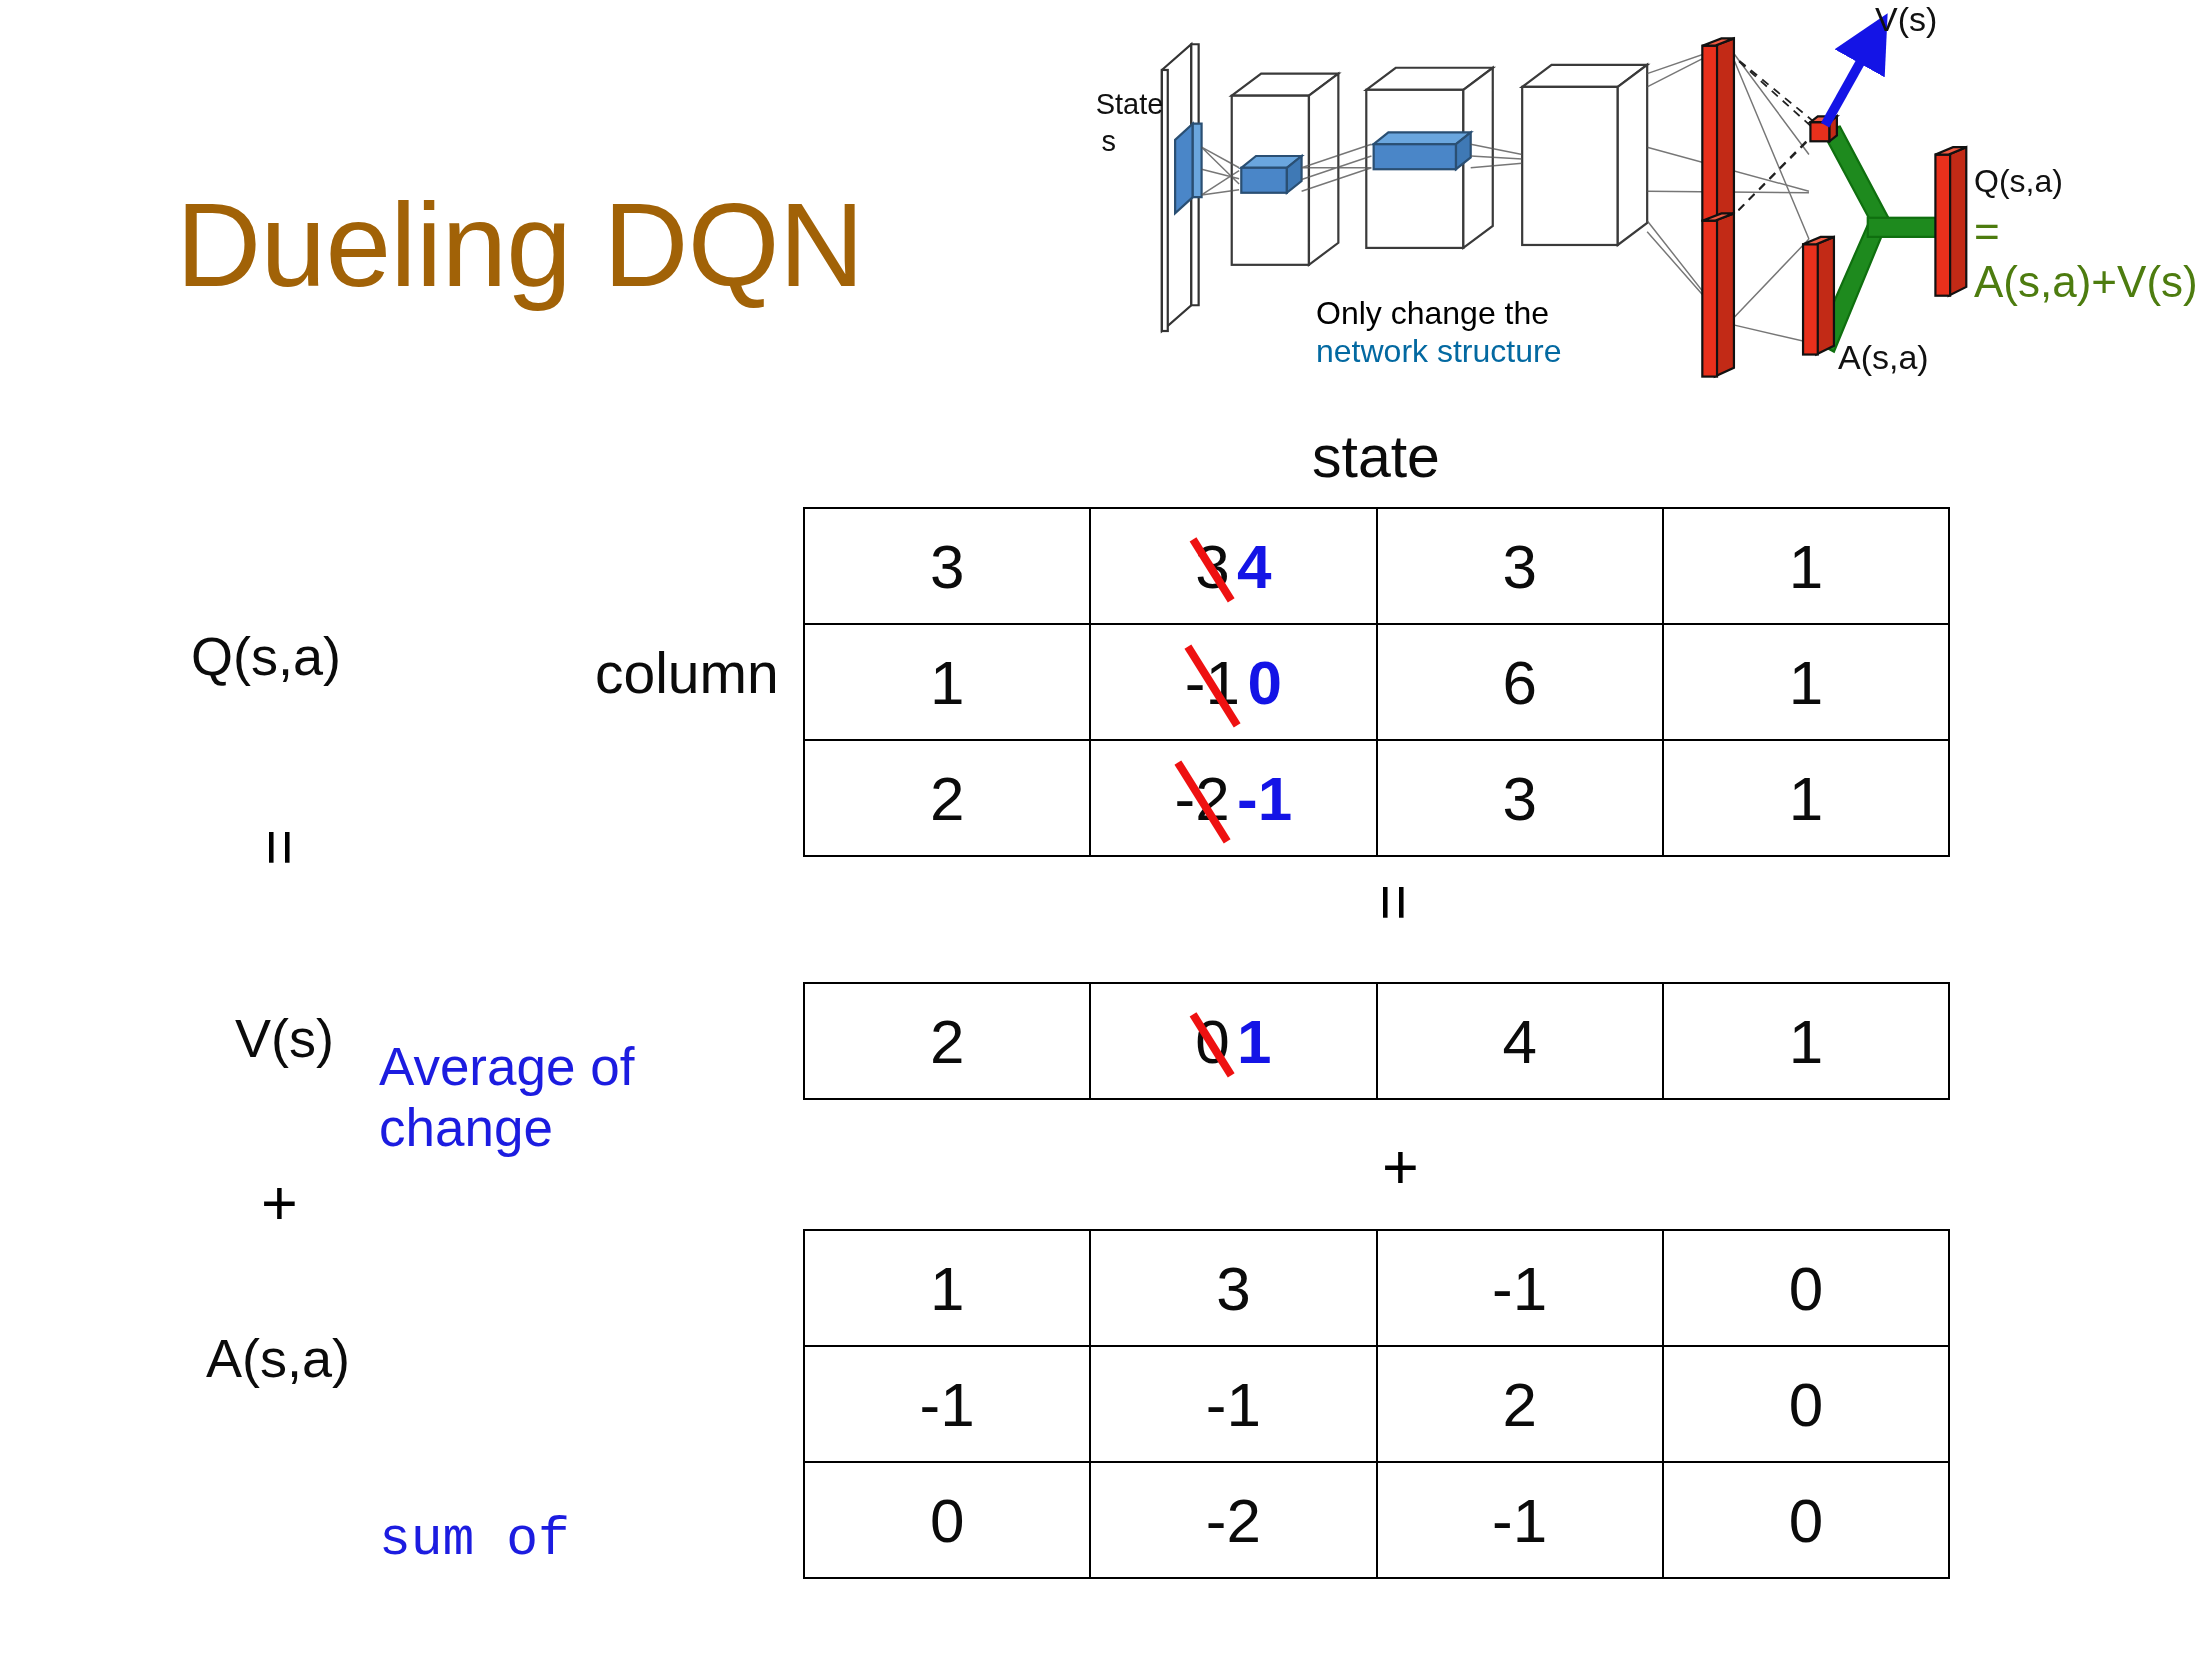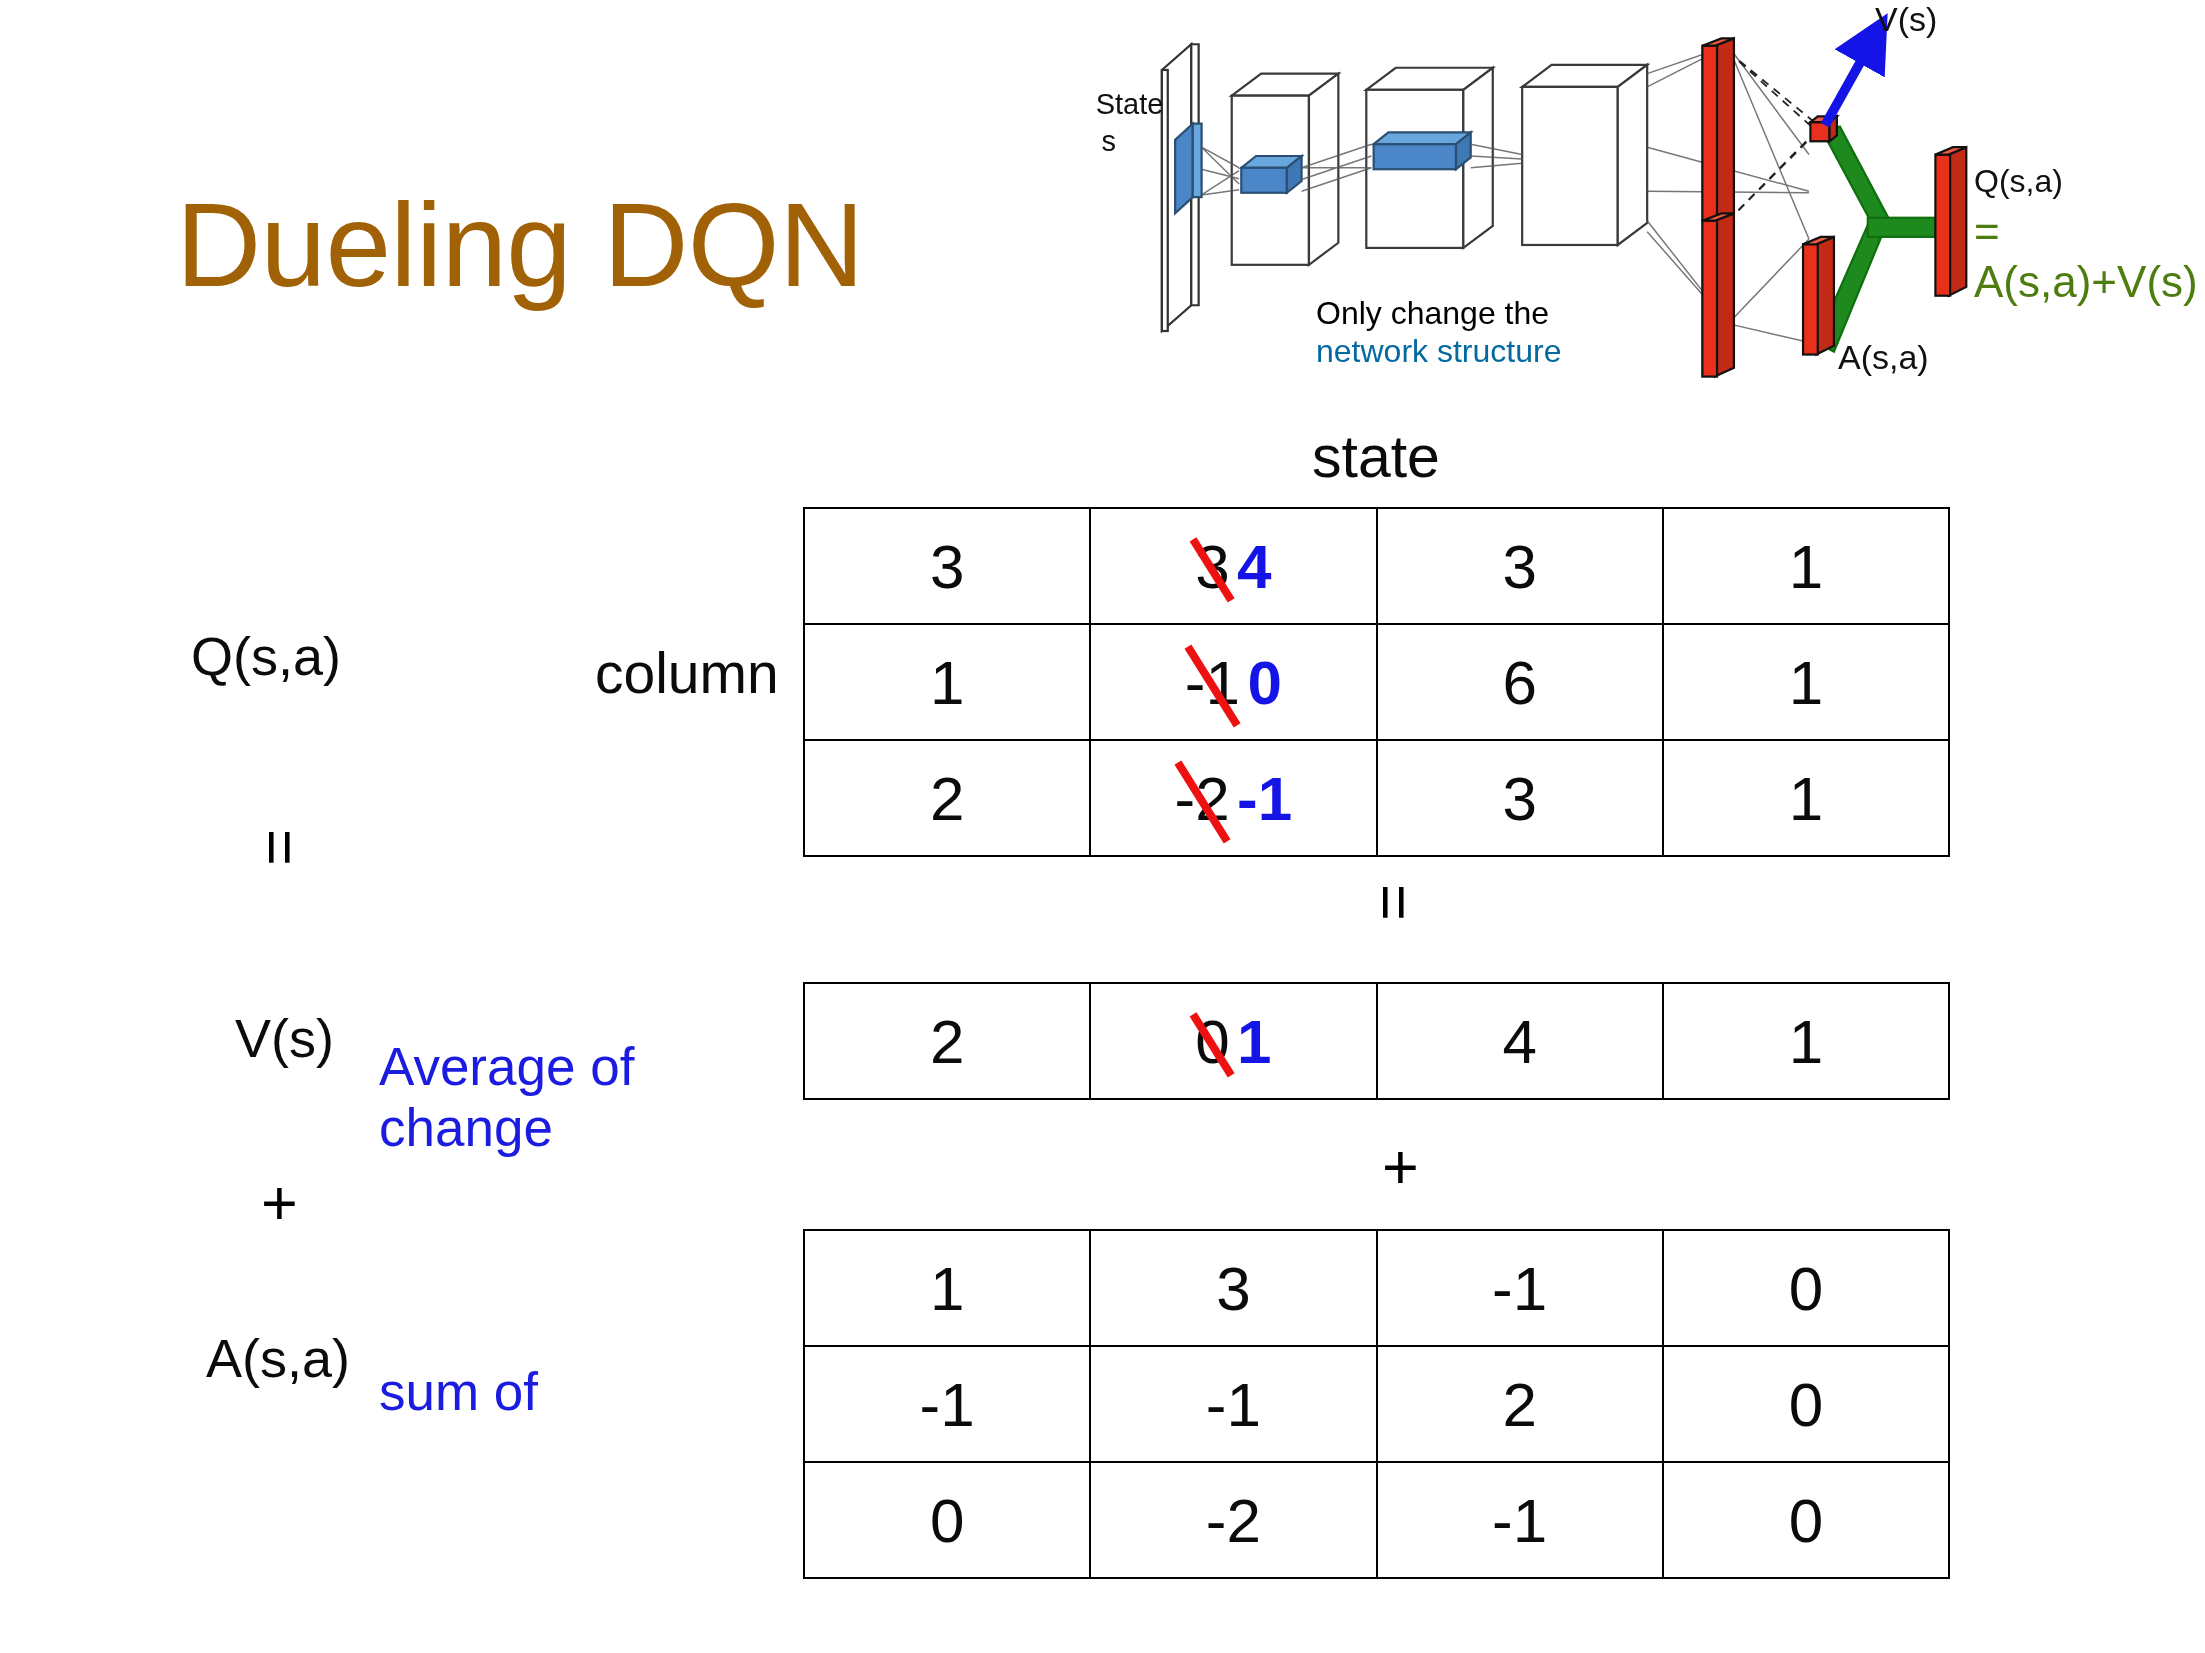--- a/index.html
+++ b/index.html
@@ -125,21 +125,21 @@
     font-weight:300;
     color:#0b0b0b;
   }
 
   #label-q{   left:191px;  top:629px; }
   #eq-top{    left:261px;  top:816px; }
   #label-v{   left:235px;  top:1011px; }
   #note-avg{  left:379px;  top:1029px; white-space:normal; width:345px;margin-top:8px;}
   #plus-left{ left:261px;  top:1172px; }
   #label-a{   left:206px;  top:1331px; }
-  #note-sum{  left:379px;  top:1362px; white-space:normal; width:382px;}
+  #note-sum{  left:379px;  top:1510px; white-space:normal; width:382px;font-family:Liberation Mono, monospace;}
 
   #eq-mid{   left:1375px; top:871px; }
   #plus-mid{ left:1382px; top:1136px; }
 </style>
 </head>
 <body>
 
 <div class="abs" id="slide-title">Dueling DQN</div>
 
 <div class="abs" id="network-diagram">

